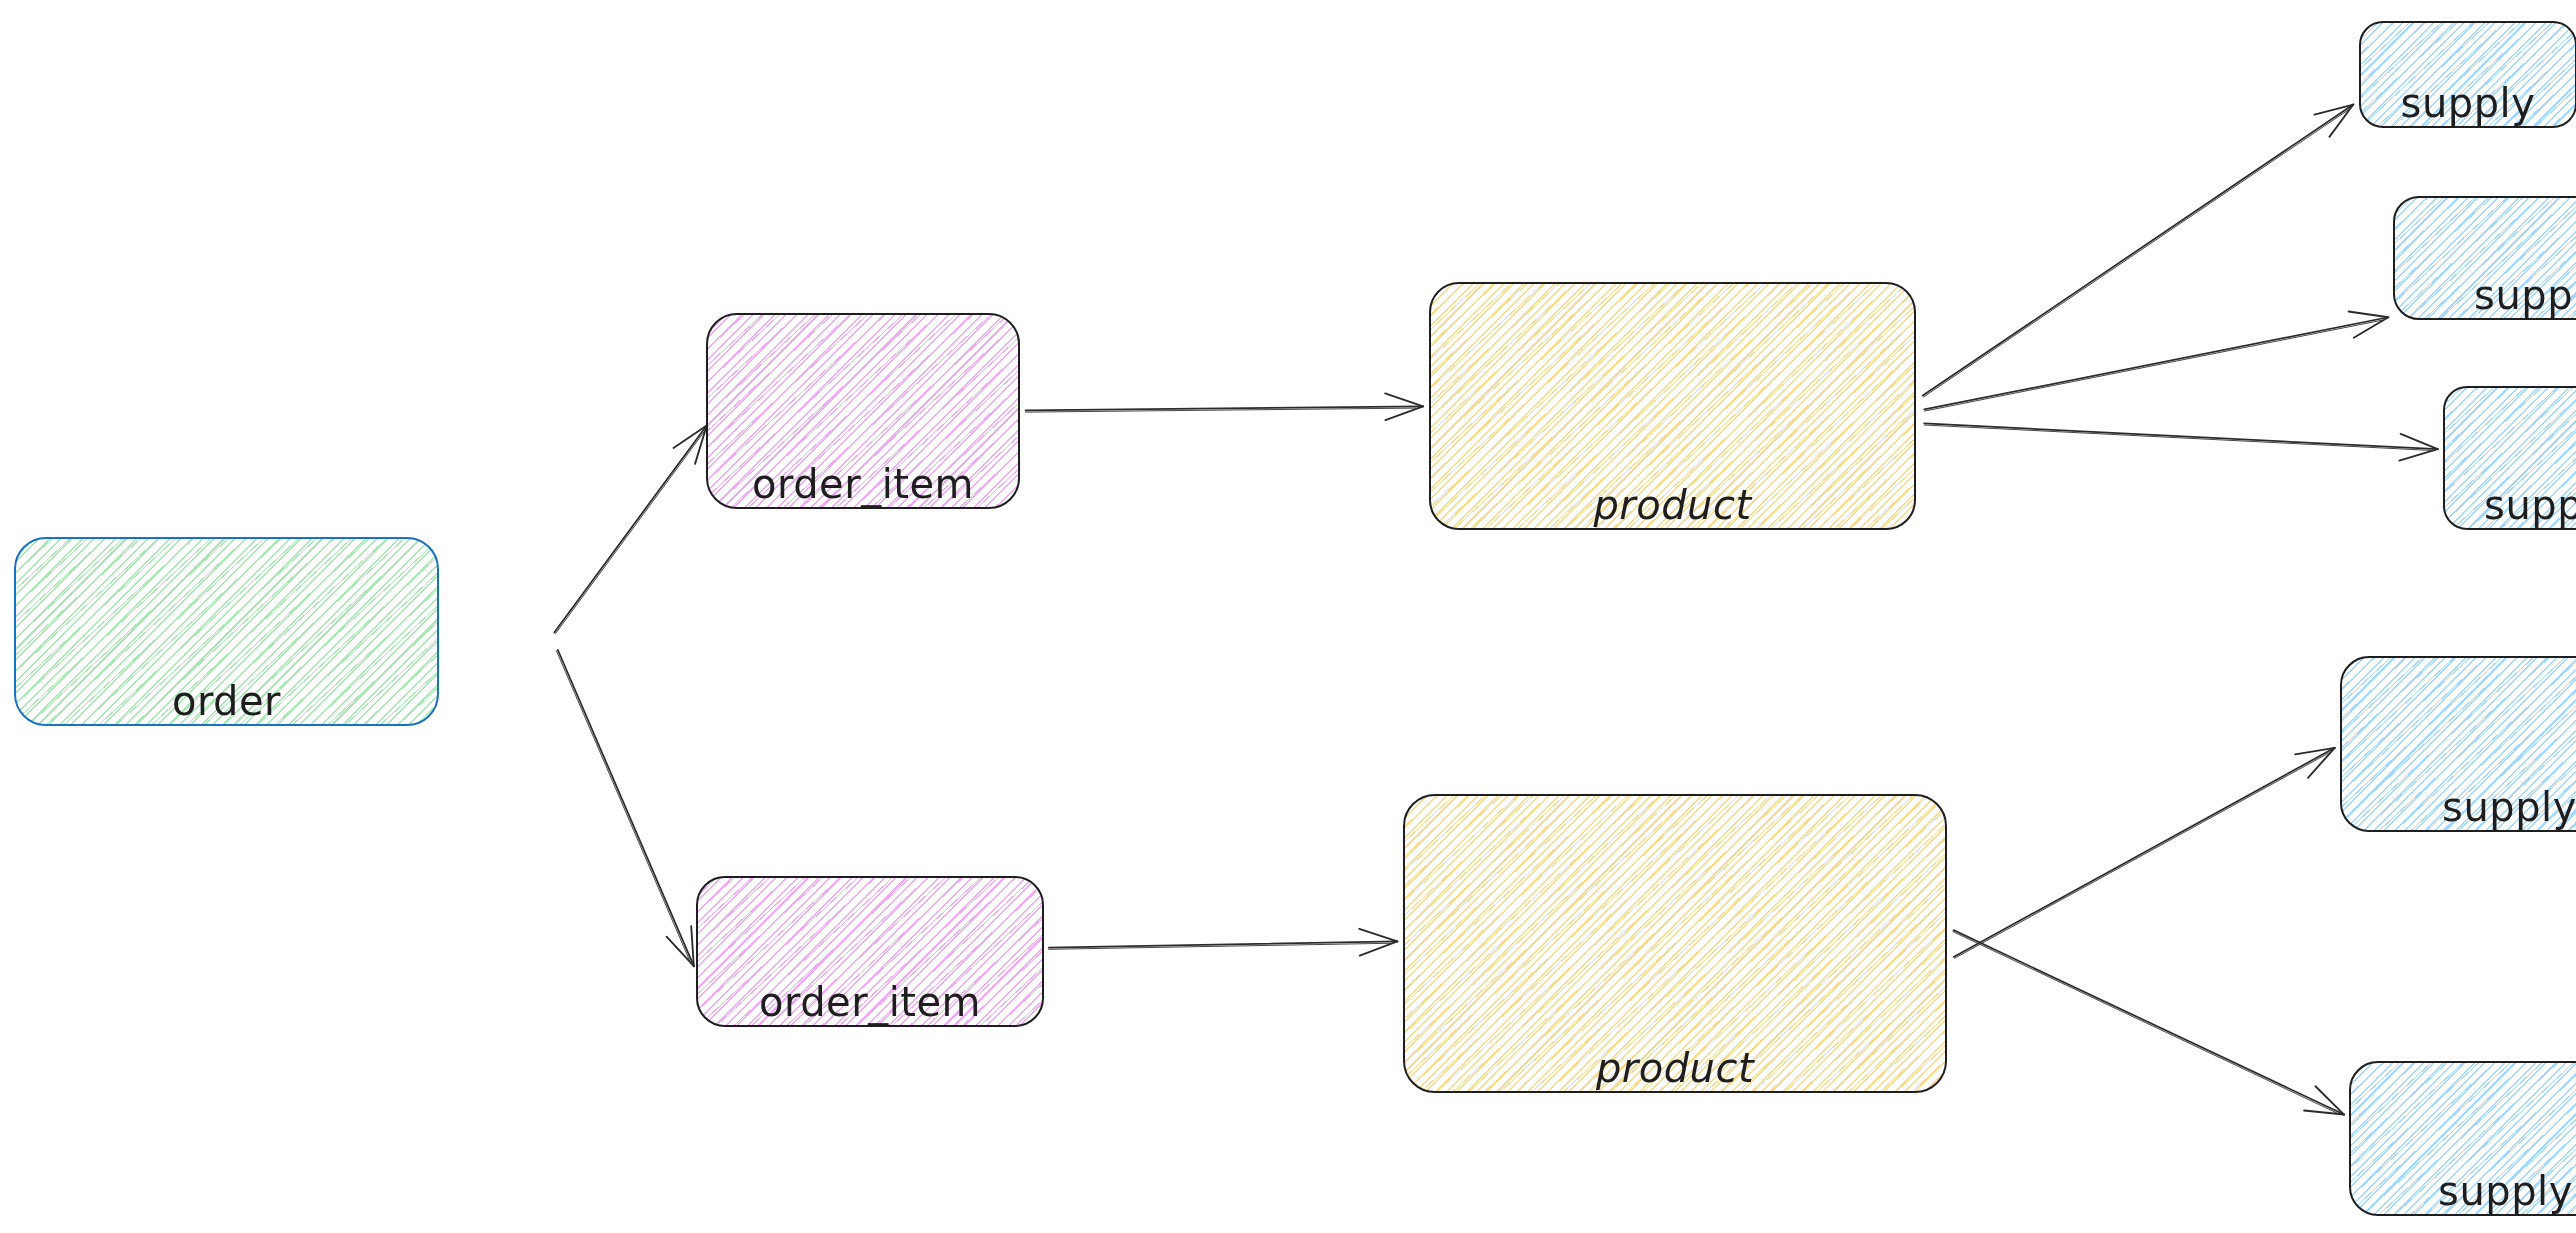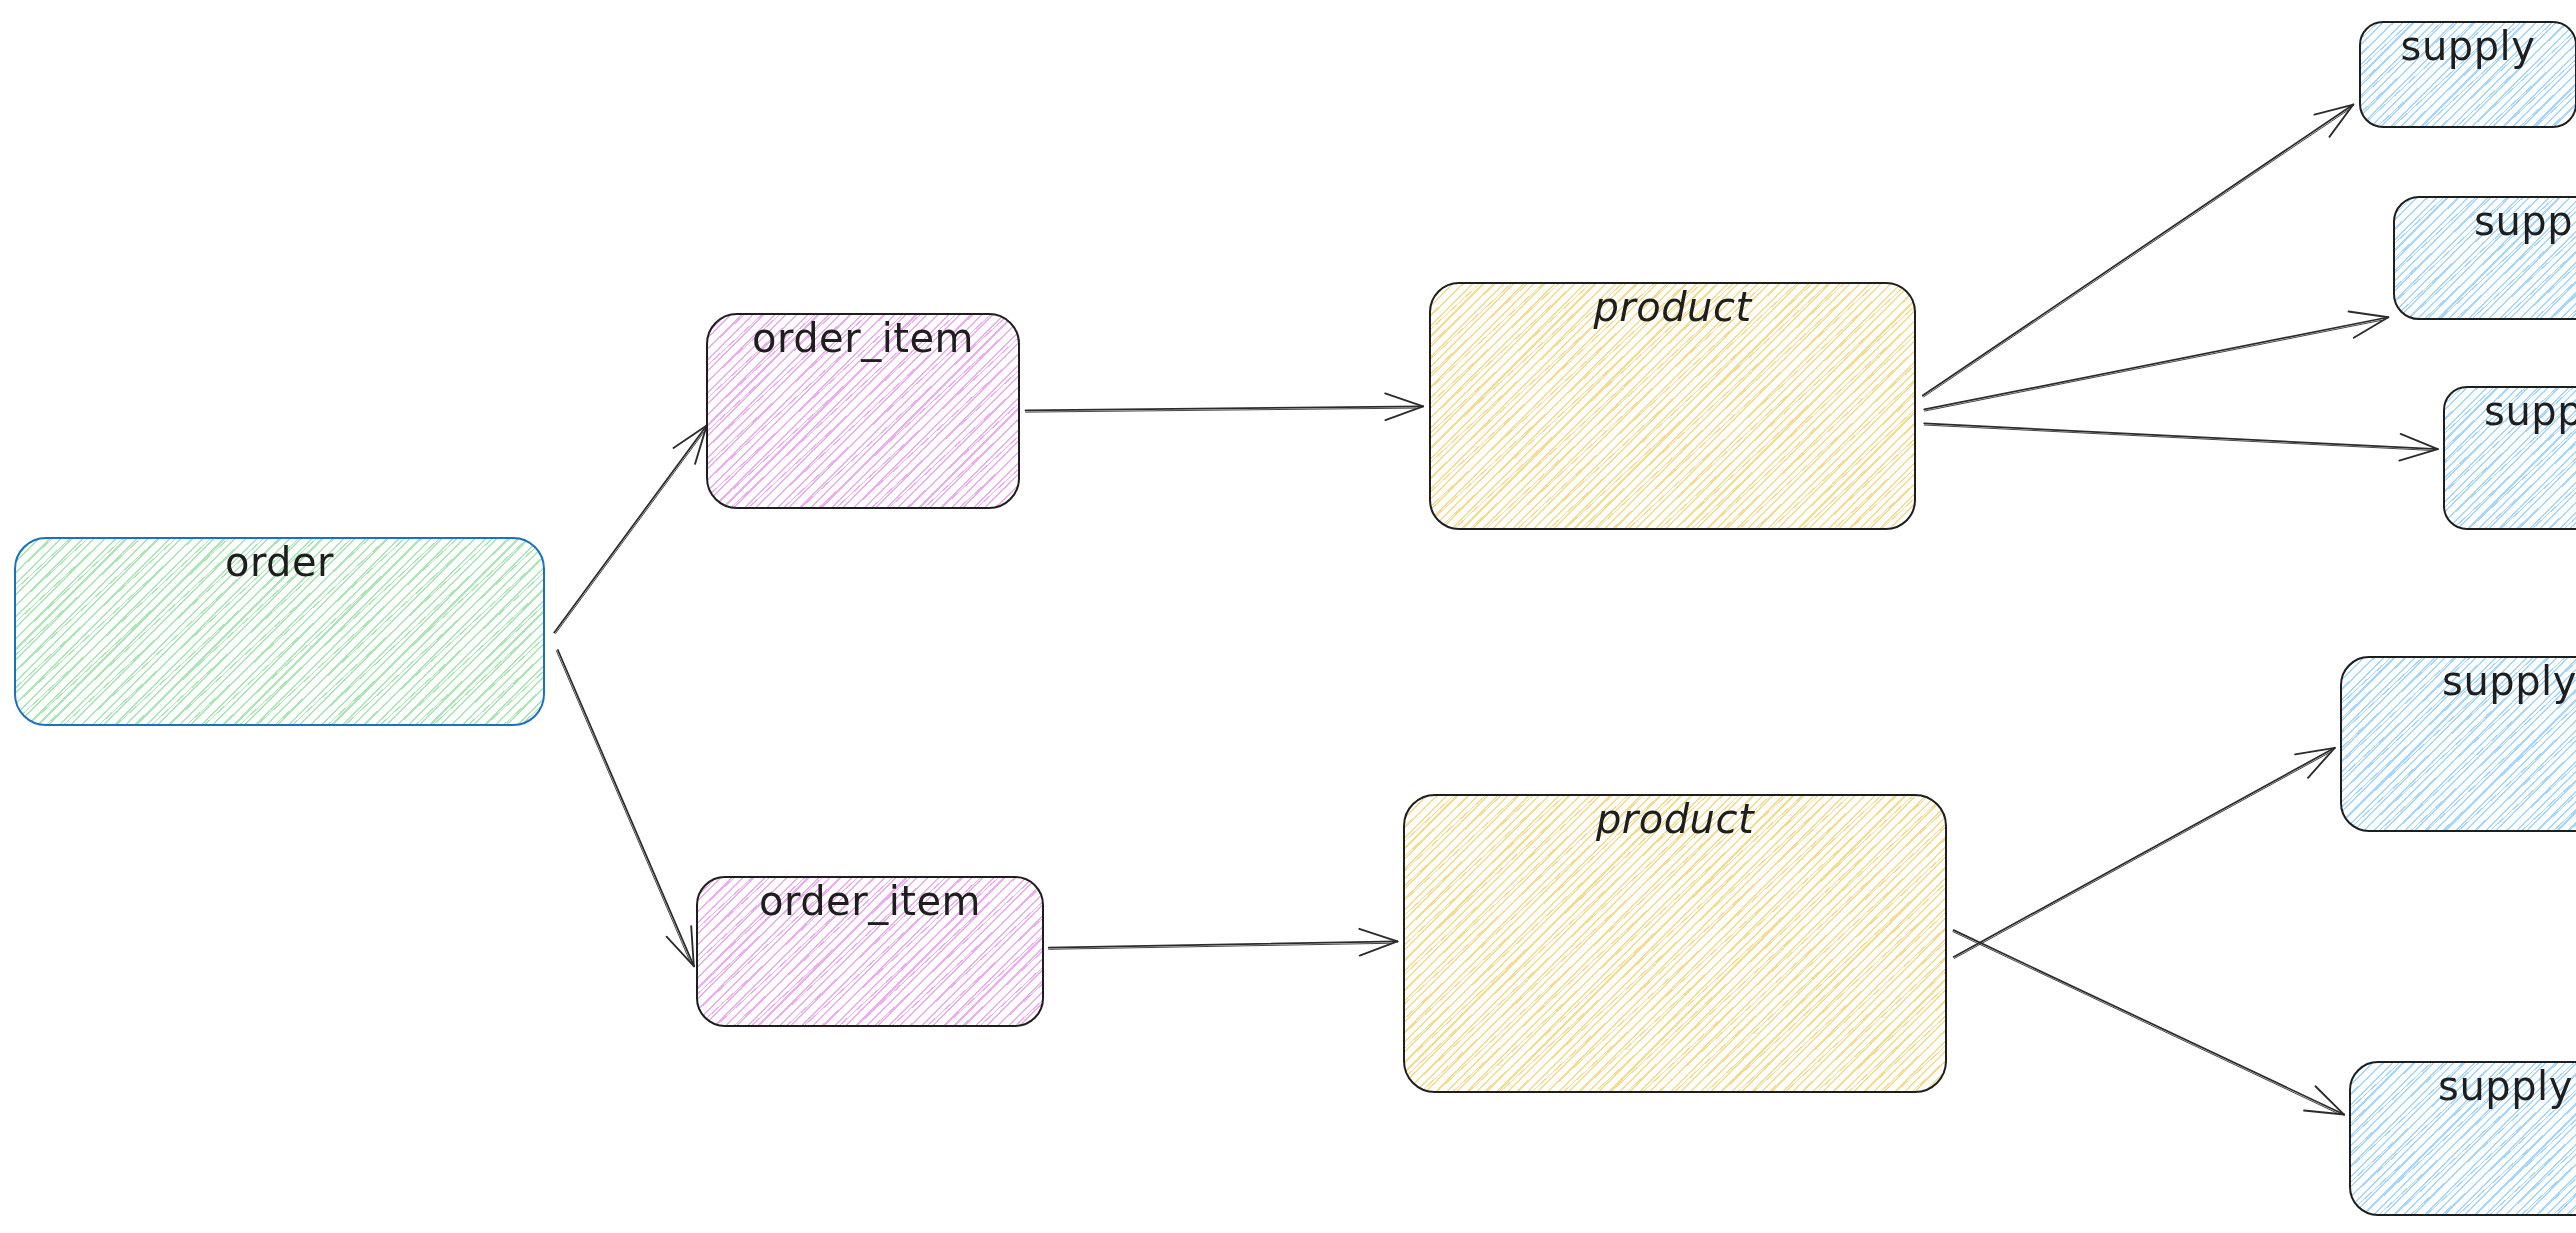--- a/index.html
+++ b/index.html
@@ -13,21 +13,21 @@
     height: 1233px;
     background: #ffffff;
     overflow: hidden;
     font-family: "DejaVu Sans", sans-serif;
   }
   .node {
     position: absolute;
     box-sizing: border-box;
     border: 2.1px solid var(--stroke);
     display: flex;
-    align-items: flex-start;
+    align-items: flex-end;
     justify-content: center;
   }
   .node .label {
     color: var(--stroke);
     font-size: 40px;
     letter-spacing: 0.5px;
     white-space: nowrap;
   }
   
   .fill-green {
@@ -43,21 +43,21 @@
                 repeating-linear-gradient(137deg, var(--yellow) 0 1px, transparent 1px 10.8px);
     font-style: italic;
   }
   .fill-blue {
     background: repeating-linear-gradient(135deg, var(--blue) 0 1.5px, transparent 1.5px 7.2px),
                 repeating-linear-gradient(137deg, var(--blue) 0 1px, transparent 1px 10.8px);
   }
   .stroke-blue { border-color: var(--order-border); border-width: 2.6px; }
 
   
-  .pos-order          { left: 14px;   top: 537px; width: 531px; height: 189px; border-radius: 32px; }
+  .pos-order          { left: 14px;   top: 537px; width: 425px; height: 189px; border-radius: 32px; }
   .pos-order-item-top { left: 706px; top: 313px;  width: 314px;  height: 196px; border-radius: 31px; }
   .pos-product-top    { left: 1429px; top: 282px;  width: 487px;  height: 248px; border-radius: 30px; }
   .pos-supply-t1      { left: 2359px; top: 20.6px;   width: 218px;  height: 107px; border-radius: 24px; }
   .pos-supply-t2      { left: 2393px; top: 196px;  width: 297px;  height: 124px; border-radius: 26px; }
   .pos-supply-t3      { left: 2443px; top: 386px;  width: 217px;  height: 144px; border-radius: 24px; }
   .pos-order-item-bot { left: 696px; top: 876px; width: 348px;  height: 151px; border-radius: 29px; }
   .pos-product-bot    { left: 1403px; top: 794px; width: 544px; height: 299px; border-radius: 32px; }
   .pos-supply-b1      { left: 2340px; top: 656px; width: 339px;  height: 176px; border-radius: 29px; }
   .pos-supply-b2      { left: 2349px; top: 1061px; width: 313px;  height: 155px; border-radius: 29px; }
 

